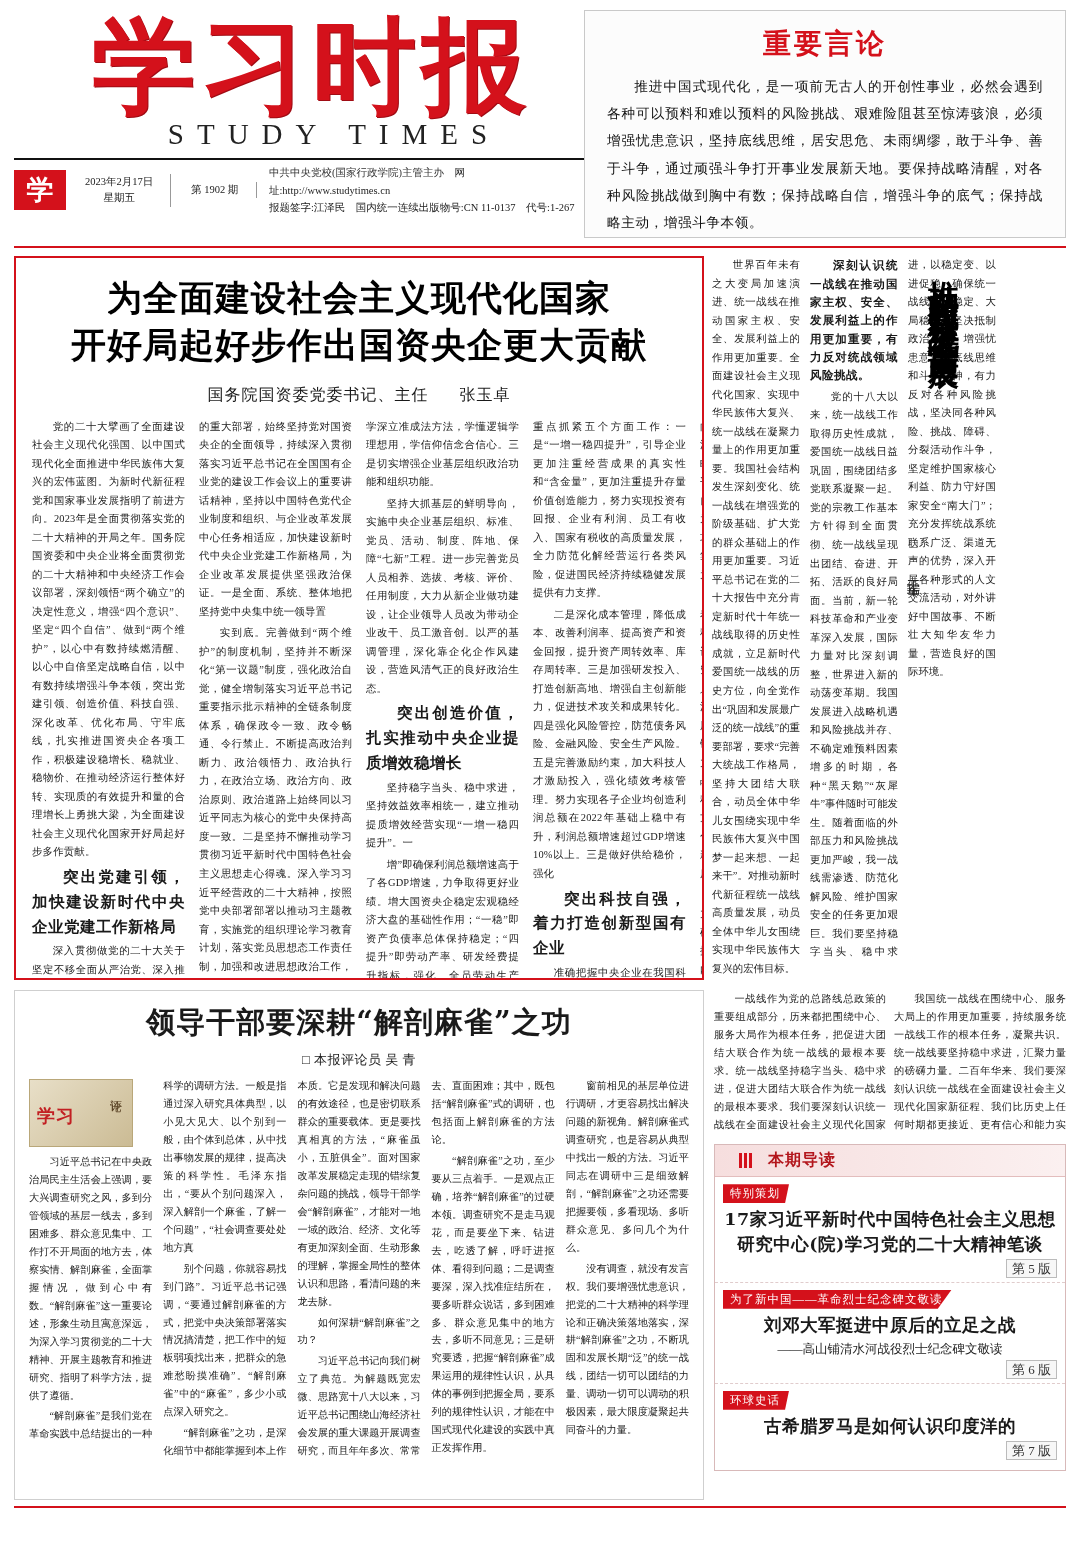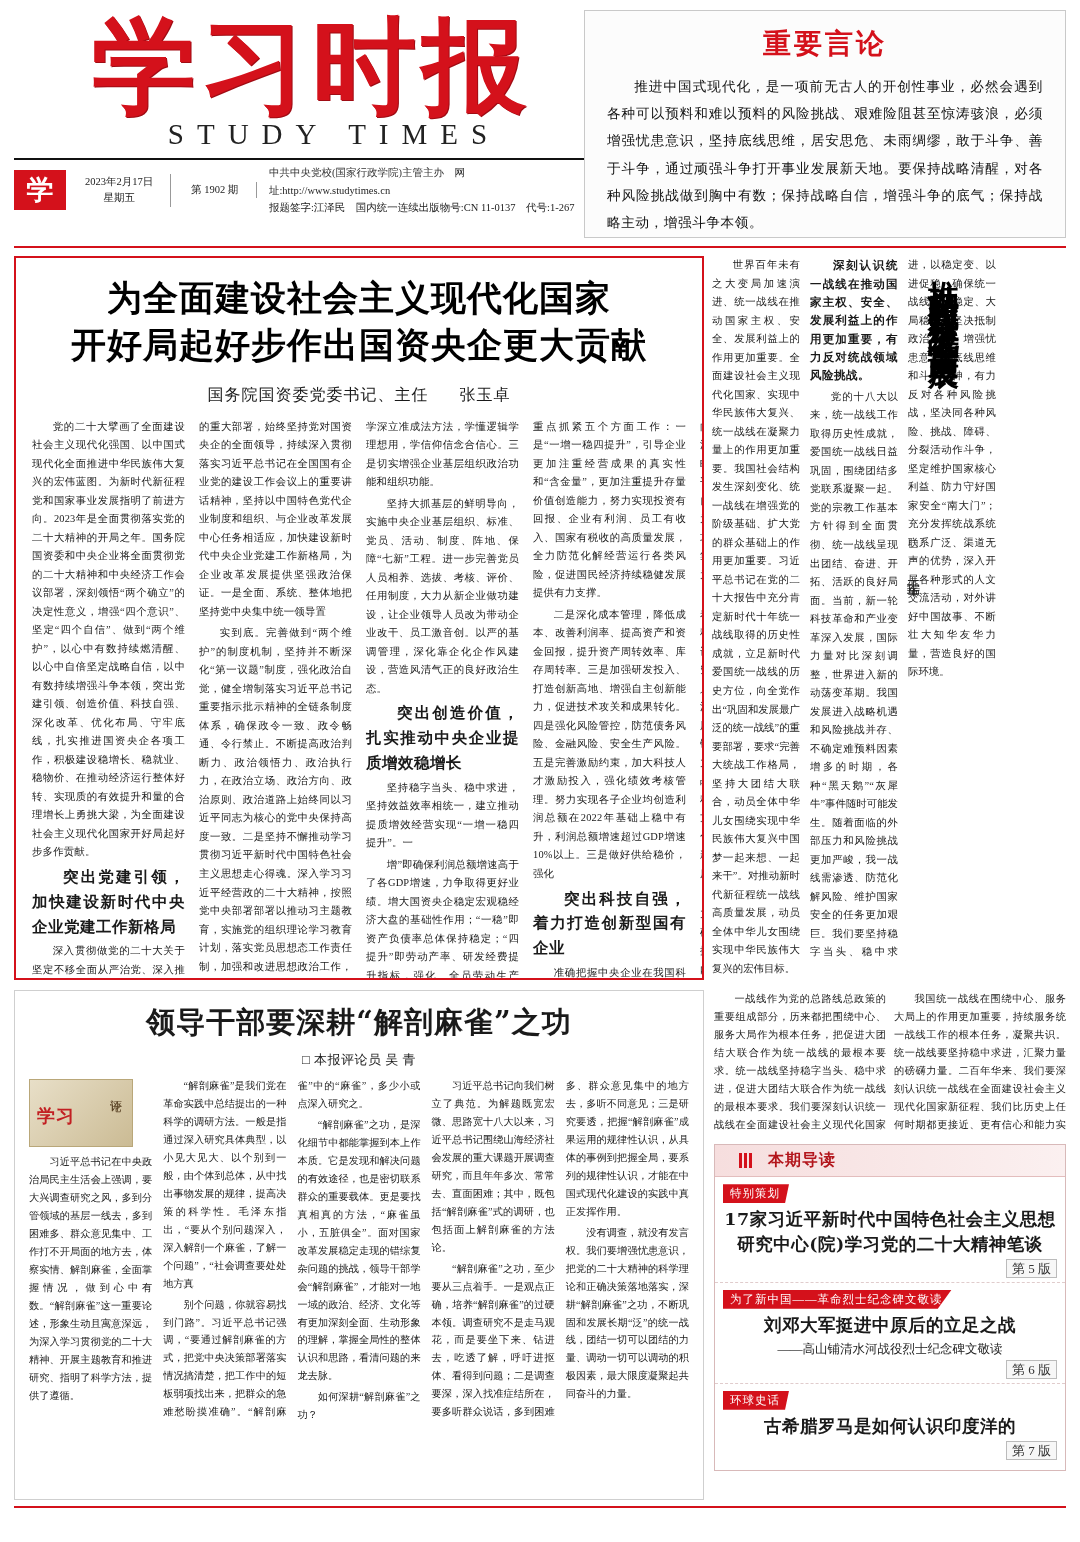--- a/index.html
+++ b/index.html
@@ -331,20 +331,21 @@
           <div class="t1">学习</div>
           <div class="t2">评论</div>
         </div>
         <p>习近平总书记在中央政治局民主生活会上强调，要大兴调查研究之风，多到分管领域的基层一线去，多到困难多、群众意见集中、工作打不开局面的地方去，体察实情、解剖麻雀，全面掌握情况，做到心中有数。“解剖麻雀”这一重要论述，形象生动且寓意深远，为深入学习贯彻党的二十大精神、开展主题教育和推进研究、指明了科学方法，提供了遵循。</p>
         <p>“解剖麻雀”是我们党在革命实践中总结提出的一种科学的调研方法。一般是指通过深入研究具体典型，以小见大见大、以个别到一般，由个体到总体，从中找出事物发展的规律，提高决策的科学性。毛泽东指出，“要从个别问题深入，深入解剖一个麻雀，了解一个问题”，“社会调查要处处地方真</p>
         <p>别个问题，你就容易找到门路”。习近平总书记强调，“要通过解剖麻雀的方式，把党中央决策部署落实情况搞清楚，把工作中的短板弱项找出来，把群众的急难愁盼摸准确”。“解剖麻雀”中的“麻雀”，多少小或点深入研究之。</p>
         <p>“解剖麻雀”之功，是深化细节中都能掌握到本上作本质。它是发现和解决问题的有效途径，也是密切联系群众的重要载体。更是要找真相真的方法，“麻雀虽小，五脏俱全”。面对国家改革发展稳定走现的错综复杂问题的挑战，领导干部学会“解剖麻雀”，才能对一地一域的政治、经济、文化等有更加深刻全面、生动形象的理解，掌握全局性的整体认识和思路，看清问题的来龙去脉。</p>
         <p>如何深耕“解剖麻雀”之功？</p>
         <p>习近平总书记向我们树立了典范。为解题既宽宏微、思路宽十八大以来，习近平总书记围绕山海经济社会发展的重大课题开展调查研究，而且年年多次、常常去、直面困难；其中，既包括“解剖麻雀”式的调研，也包括面上解剖麻雀的方法论。</p>
         <p>“解剖麻雀”之功，至少要从三点着手。一是观点正确，培养“解剖麻雀”的过硬本领。调查研究不是走马观花，而是要坐下来、钻进去，吃透了解，呼吁进抠体、看得到问题；二是调查要深，深入找准症结所在，要多听群众说话，多到困难多、群众意见集中的地方去，多听不同意见；三是研究要透，把握“解剖麻雀”成果运用的规律性认识，从具体的事例到把握全局，要系列的规律性认识，才能在中国式现代化建设的实践中真正发挥作用。</p>
+        <p>窗前相见的基层单位进行调研，才更容易找出解决问题的新视角。解剖麻雀式调查研究，也是容易从典型中找出一般的方法。习近平同志在调研中三是细致解剖，“解剖麻雀”之功还需要把握要领，多看现场、多听群众意见、多问几个为什么。</p>
         <p>没有调查，就没有发言权。我们要增强忧患意识，把党的二十大精神的科学理论和正确决策落地落实，深耕“解剖麻雀”之功，不断巩固和发展长期“泛”的统一战线，团结一切可以团结的力量、调动一切可以调动的积极因素，最大限度凝聚起共同奋斗的力量。</p>
       </div>
     </div>
 
     <div class="br-col">
       <div class="br-cont">
         <div class="c">
           <p>一战线作为党的总路线总政策的重要组成部分，历来都把围绕中心、服务大局作为根本任务，把促进大团结大联合作为统一战线的最根本要求。统一战线坚持稳字当头、稳中求进，促进大团结大联合作为统一战线的最根本要求。我们要深刻认识统一战线在全面建设社会主义现代化国家新征程中的地位和作用。</p>
         </div>
         <div class="c">

